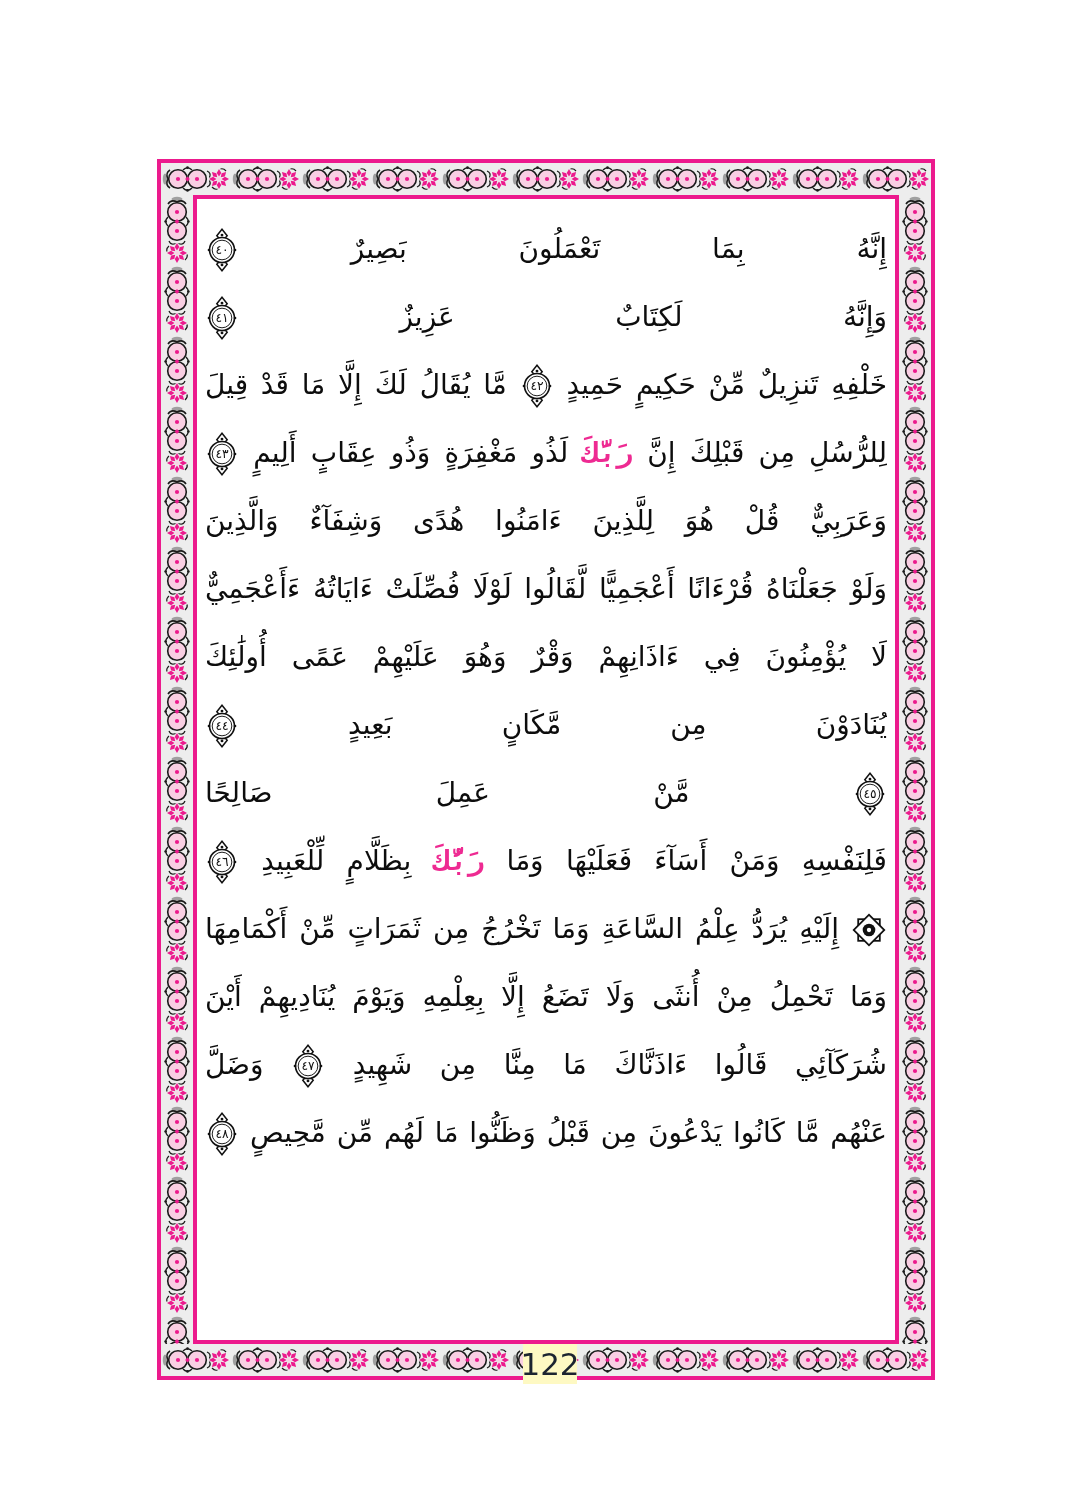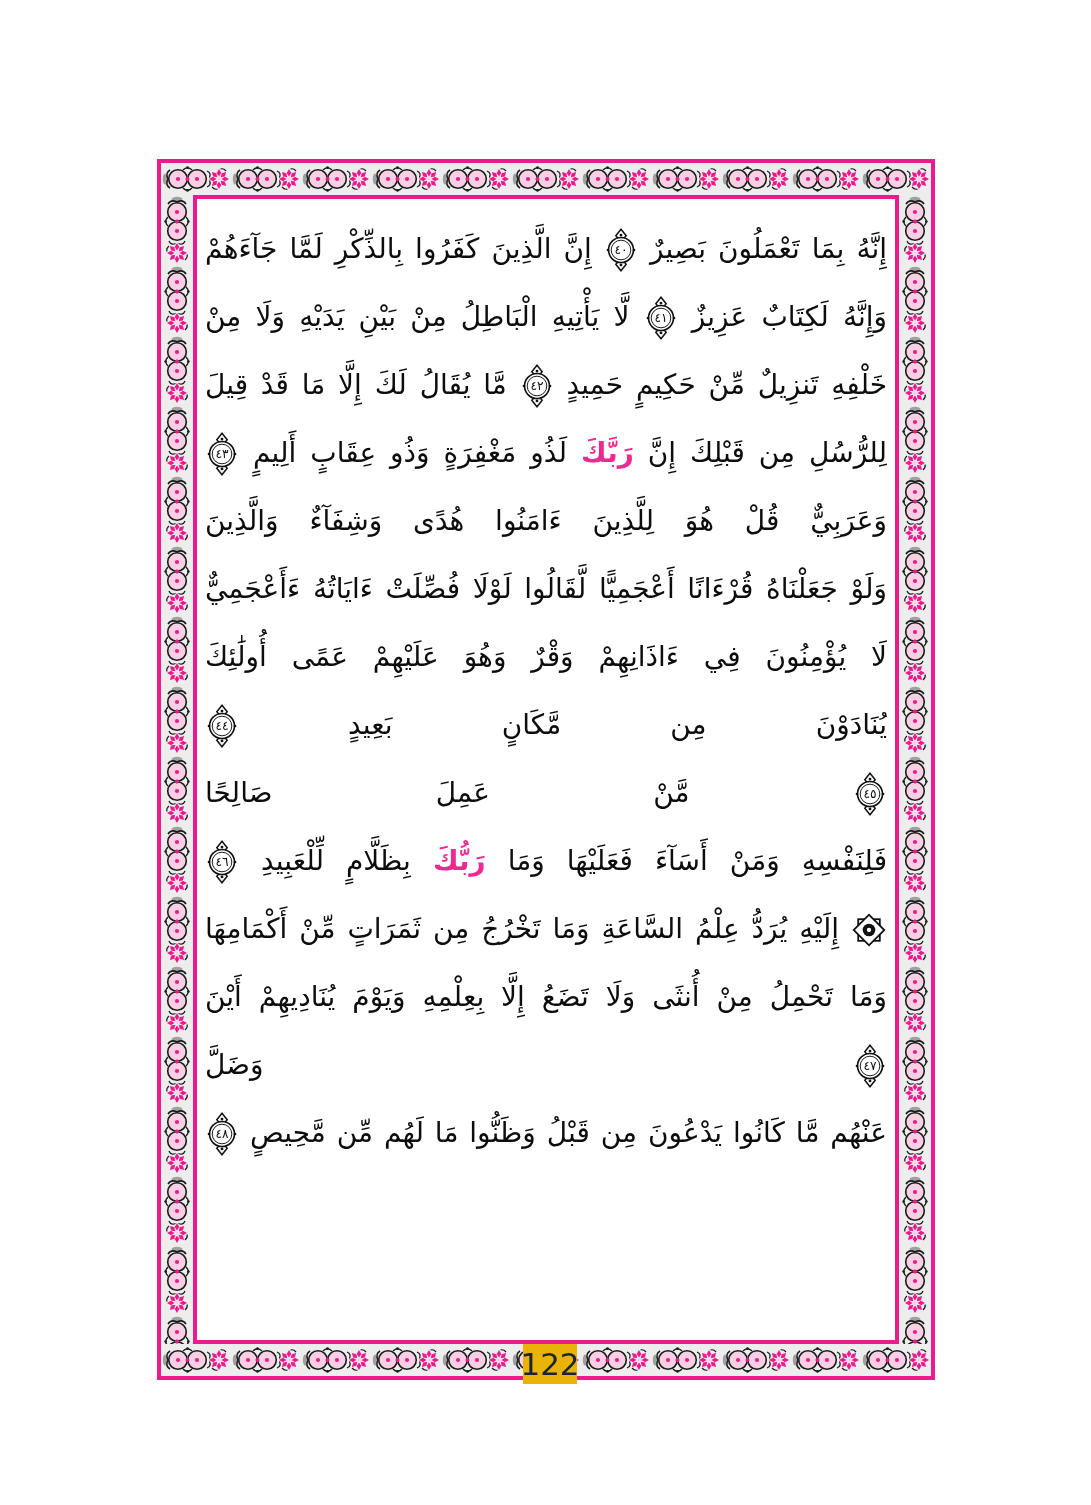--- a/index.html
+++ b/index.html
@@ -14,24 +14,24 @@
   .strip-top{left:0;top:0;}
   .strip-bottom{left:0;bottom:0;}
   .strip-left{left:0;top:32px;}
   .strip-right{right:0;top:32px;}
   
   .text-area{position:absolute;left:0;top:0;right:0;bottom:0;padding:16px 8px 0 8px;}
   .qline{height:68px;line-height:68px;font-size:28px;color:var(--ink,#0d0d0d);
          direction:rtl;text-align:justify;text-align-last:justify;overflow:hidden;
          font-family:"DejaVu Sans", sans-serif;}
   .qline .seg{white-space:normal;}
-  .qline .pink{color:var(--pinktext,#ee2a92);font-weight:bold;}
+  .qline .pink{color:var(--pinktext,#ee2a92);font-weight:bold;font-family:Liberation Mono, monospace;}
   .qline svg{vertical-align:middle;}
   
-  .page-num{position:absolute;left:362px;top:1181px;width:54px;height:40px;background:#eab308;
+  .page-num{position:absolute;left:362px;top:1181px;width:54px;height:40px;background:#fef9c3;
             z-index:5;display:flex;align-items:center;justify-content:center;
             font-size:31px;color:var(--pagenum,#1c2430);font-family:"DejaVu Sans", sans-serif;}
 </style>
 </head>
 <body>
 
 <div class="screen" style="--accent: #ec1a8d; --pinktext: #ee2a92; --strip: #ededed; --ink: #0d0d0d; --pagenum: #1c2430;">
 
   <svg width="0" height="0" style="position:absolute" aria-hidden="true">
     <defs>
@@ -135,32 +135,32 @@
           <div class="qline" dir="rtl"><span class="seg">إِنَّهُ بِمَا تَعْمَلُونَ بَصِيرٌ</span> <svg viewBox="0 0 36 46" width="34" height="44">
               <path d="M18 1 L23.5 8 L18 14 L12.5 8 Z" fill="#fff" stroke="#111" stroke-width="1.6"></path>
               <circle cx="18" cy="7.2" r="1.5" fill="#111"></circle>
               <path d="M18 45 L23.5 38 L18 32 L12.5 38 Z" fill="#fff" stroke="#111" stroke-width="1.6"></path>
               <circle cx="18" cy="38.8" r="1.5" fill="#111"></circle>
               <circle cx="18" cy="23" r="13.2" fill="#fff" stroke="#111" stroke-width="1.7"></circle>
               <circle cx="18" cy="23" r="10.4" fill="none" stroke="#111" stroke-width="1"></circle>
               <circle cx="4.2" cy="23" r="1.4" fill="#111"></circle>
               <circle cx="31.8" cy="23" r="1.4" fill="#111"></circle>
               <text x="18" y="23" text-anchor="middle" dominant-baseline="central" font-size="13" fill="#111" font-family="DejaVu Sans, sans-serif">٤٠</text>
-            </svg> <span class="seg">إِنَّ الَّذِينَ كَفَرُوا بِالذِّكْرِ لَمَّا جَآءَهُمْ</span></div>
+            </svg> </div>
           <div class="qline" dir="rtl"><span class="seg">وَإِنَّهُ لَكِتَابٌ عَزِيزٌ</span> <svg viewBox="0 0 36 46" width="34" height="44">
               <path d="M18 1 L23.5 8 L18 14 L12.5 8 Z" fill="#fff" stroke="#111" stroke-width="1.6"></path>
               <circle cx="18" cy="7.2" r="1.5" fill="#111"></circle>
               <path d="M18 45 L23.5 38 L18 32 L12.5 38 Z" fill="#fff" stroke="#111" stroke-width="1.6"></path>
               <circle cx="18" cy="38.8" r="1.5" fill="#111"></circle>
               <circle cx="18" cy="23" r="13.2" fill="#fff" stroke="#111" stroke-width="1.7"></circle>
               <circle cx="18" cy="23" r="10.4" fill="none" stroke="#111" stroke-width="1"></circle>
               <circle cx="4.2" cy="23" r="1.4" fill="#111"></circle>
               <circle cx="31.8" cy="23" r="1.4" fill="#111"></circle>
               <text x="18" y="23" text-anchor="middle" dominant-baseline="central" font-size="13" fill="#111" font-family="DejaVu Sans, sans-serif">٤١</text>
-            </svg> <span class="seg">لَّا يَأْتِيهِ الْبَاطِلُ مِنْ بَيْنِ يَدَيْهِ وَلَا مِنْ</span></div>
+            </svg> </div>
           <div class="qline" dir="rtl"><span class="seg">خَلْفِهِ تَنزِيلٌ مِّنْ حَكِيمٍ حَمِيدٍ</span> <svg viewBox="0 0 36 46" width="34" height="44">
               <path d="M18 1 L23.5 8 L18 14 L12.5 8 Z" fill="#fff" stroke="#111" stroke-width="1.6"></path>
               <circle cx="18" cy="7.2" r="1.5" fill="#111"></circle>
               <path d="M18 45 L23.5 38 L18 32 L12.5 38 Z" fill="#fff" stroke="#111" stroke-width="1.6"></path>
               <circle cx="18" cy="38.8" r="1.5" fill="#111"></circle>
               <circle cx="18" cy="23" r="13.2" fill="#fff" stroke="#111" stroke-width="1.7"></circle>
               <circle cx="18" cy="23" r="10.4" fill="none" stroke="#111" stroke-width="1"></circle>
               <circle cx="4.2" cy="23" r="1.4" fill="#111"></circle>
               <circle cx="31.8" cy="23" r="1.4" fill="#111"></circle>
               <text x="18" y="23" text-anchor="middle" dominant-baseline="central" font-size="13" fill="#111" font-family="DejaVu Sans, sans-serif">٤٢</text>
@@ -212,21 +212,21 @@
               <circle cx="31.8" cy="23" r="1.4" fill="#111"></circle>
               <text x="18" y="23" text-anchor="middle" dominant-baseline="central" font-size="13" fill="#111" font-family="DejaVu Sans, sans-serif">٤٦</text>
             </svg></div>
           <div class="qline" dir="rtl"><svg viewBox="0 0 40 40" width="36" height="36">
               <rect x="8" y="8" width="24" height="24" fill="#fff" stroke="#111" stroke-width="2"></rect>
               <rect x="8" y="8" width="24" height="24" fill="#fff" stroke="#111" stroke-width="2" transform="rotate(45 20 20)"></rect>
               <circle cx="20" cy="20" r="7" fill="#111"></circle>
               <circle cx="20" cy="20" r="2.4" fill="#fff"></circle>
             </svg> <span class="seg">إِلَيْهِ يُرَدُّ عِلْمُ السَّاعَةِ وَمَا تَخْرُجُ مِن ثَمَرَاتٍ مِّنْ أَكْمَامِهَا</span></div>
           <div class="qline" dir="rtl"><span class="seg">وَمَا تَحْمِلُ مِنْ أُنثَى وَلَا تَضَعُ إِلَّا بِعِلْمِهِ وَيَوْمَ يُنَادِيهِمْ أَيْنَ</span></div>
-          <div class="qline" dir="rtl"> <svg viewBox="0 0 36 46" width="34" height="44">
+          <div class="qline" dir="rtl"><span class="seg">شُرَكَآئِي قَالُوا ءَاذَنَّاكَ مَا مِنَّا مِن شَهِيدٍ</span> <svg viewBox="0 0 36 46" width="34" height="44">
               <path d="M18 1 L23.5 8 L18 14 L12.5 8 Z" fill="#fff" stroke="#111" stroke-width="1.6"></path>
               <circle cx="18" cy="7.2" r="1.5" fill="#111"></circle>
               <path d="M18 45 L23.5 38 L18 32 L12.5 38 Z" fill="#fff" stroke="#111" stroke-width="1.6"></path>
               <circle cx="18" cy="38.8" r="1.5" fill="#111"></circle>
               <circle cx="18" cy="23" r="13.2" fill="#fff" stroke="#111" stroke-width="1.7"></circle>
               <circle cx="18" cy="23" r="10.4" fill="none" stroke="#111" stroke-width="1"></circle>
               <circle cx="4.2" cy="23" r="1.4" fill="#111"></circle>
               <circle cx="31.8" cy="23" r="1.4" fill="#111"></circle>
               <text x="18" y="23" text-anchor="middle" dominant-baseline="central" font-size="13" fill="#111" font-family="DejaVu Sans, sans-serif">٤٧</text>
             </svg> <span class="seg">وَضَلَّ</span></div>

